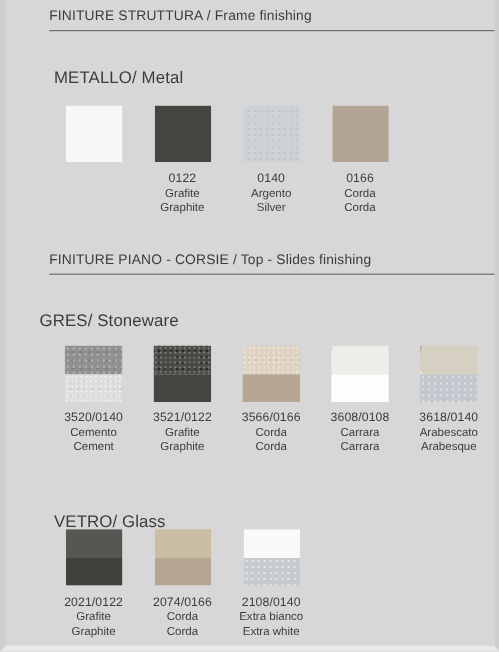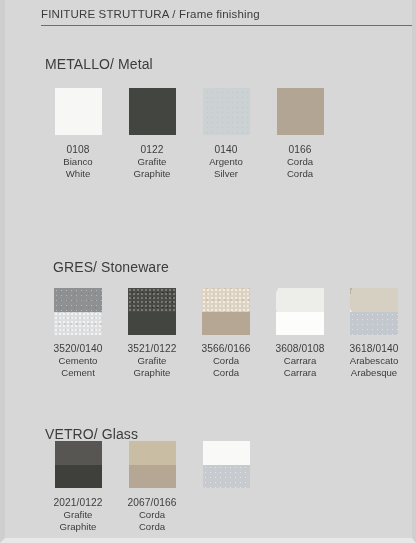--- a/index.html
+++ b/index.html
@@ -137,25 +137,20 @@
   </div>
 
   <div class="group-label" style="left:40px; top:56px;">METALLO/ Metal</div>
 
   <div class="row" id="metal-row">
 
     <div class="cell">
       <div class="swatch solid">
         <div class="half top" style="background:#f7f7f5;"></div>
       </div>
-      <div class="caption">
-        <span class="code">0108</span>
-        <span class="name-it">Bianco</span>
-        <span class="name-en">White</span>
-      </div>
     </div>
 
     <div class="cell">
       <div class="swatch solid">
         <div class="half top" style="background:#434540;"></div>
       </div>
       <div class="caption">
         <span class="code">0122</span>
         <span class="name-it">Grafite</span>
         <span class="name-en">Graphite</span>
@@ -180,22 +175,26 @@
       </div>
       <div class="caption">
         <span class="code">0166</span>
         <span class="name-it">Corda</span>
         <span class="name-en">Corda</span>
       </div>
     </div>
 
   </div>
 
-
-  <div class="group-label" style="left:48px; top:259px;">GRES/ Stoneware</div>
+  <div class="section" id="section-top" style="top:211px;">
+    <div class="section-title">FINITURE PIANO - CORSIE / Top - Slides finishing</div>
+    <div class="section-rule"></div>
+  </div>
+
+  <div class="group-label" style="left:28px; top:259px;">GRES/ Stoneware</div>
 
   <div class="row" id="gres-row">
 
     <div class="cell">
       <div class="swatch">
         <div class="half top" style="background:#8f9091;background-image:radial-gradient(rgba(255,255,255,.35) .8px, transparent 1px),radial-gradient(rgba(90,92,94,.4) .8px, transparent 1px);background-size:5px 5px,7px 7px;background-position:0 0,3px 2px;"></div>
         <div class="half bot" style="background:#dcdee0;background-image:radial-gradient(rgba(255,255,255,.7) .7px, transparent .9px),radial-gradient(rgba(180,184,188,.5) .7px, transparent .9px);background-size:4px 4px,6px 6px;background-position:0 0,2px 3px;"></div>
       </div>
       <div class="caption">
         <span class="code">3520/0140</span>
@@ -269,29 +268,34 @@
         <span class="name-en">Graphite</span>
       </div>
     </div>
 
     <div class="cell">
       <div class="swatch">
         <div class="half top" style="background:#c9bda4;"></div>
         <div class="half bot" style="background:#b5a794;"></div>
       </div>
       <div class="caption">
-        <span class="code">2067/0166</span>
+        <span class="code">2074/0166</span>
         <span class="name-it">Corda</span>
         <span class="name-en">Corda</span>
       </div>
     </div>
 
     <div class="cell">
       <div class="swatch">
         <div class="half top" style="background:#f9f9f7;"></div>
         <div class="half bot" style="background:#c7cbd0;background-image:radial-gradient(rgba(255,255,255,.5) .7px, transparent .9px);background-size:5px 5px;"></div>
       </div>
+      <div class="caption">
+        <span class="code">2108/0140</span>
+        <span class="name-it">Extra bianco</span>
+        <span class="name-en">Extra white</span>
+      </div>
     </div>
 
   </div>
 
  </div>
 </div>
 
 </body></html>

